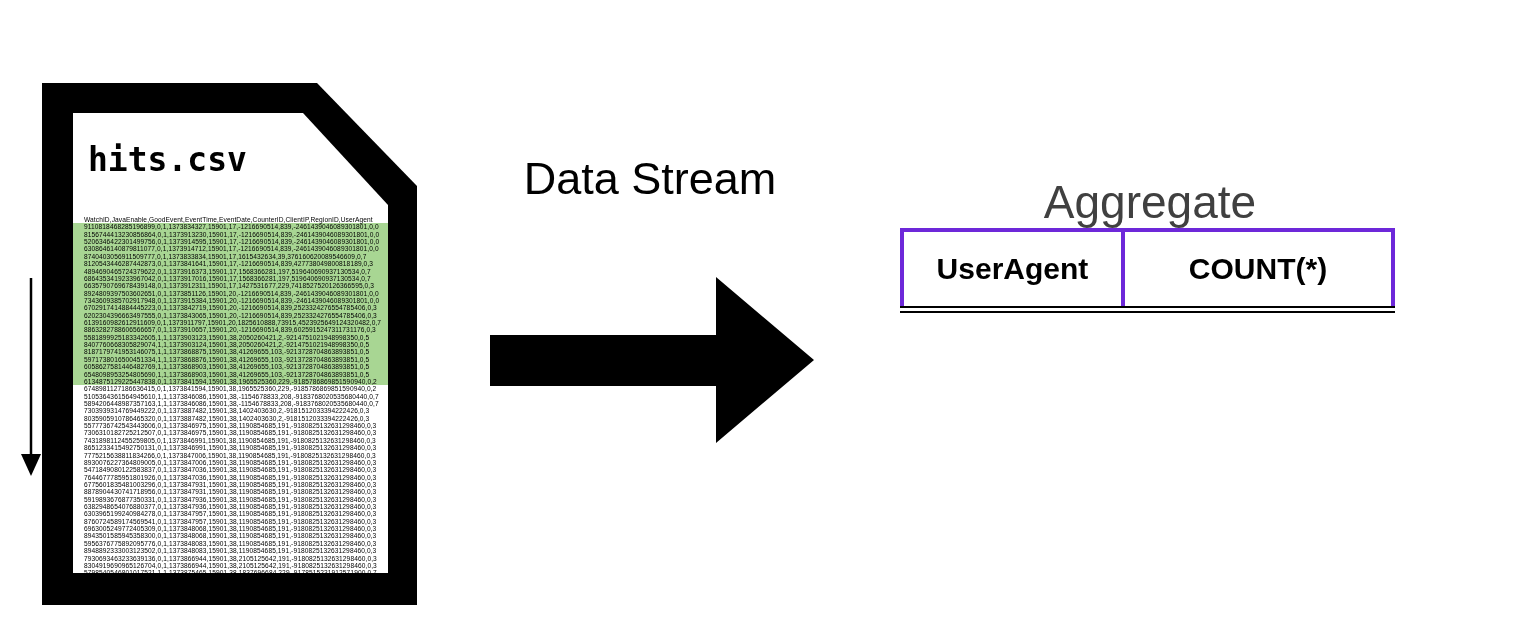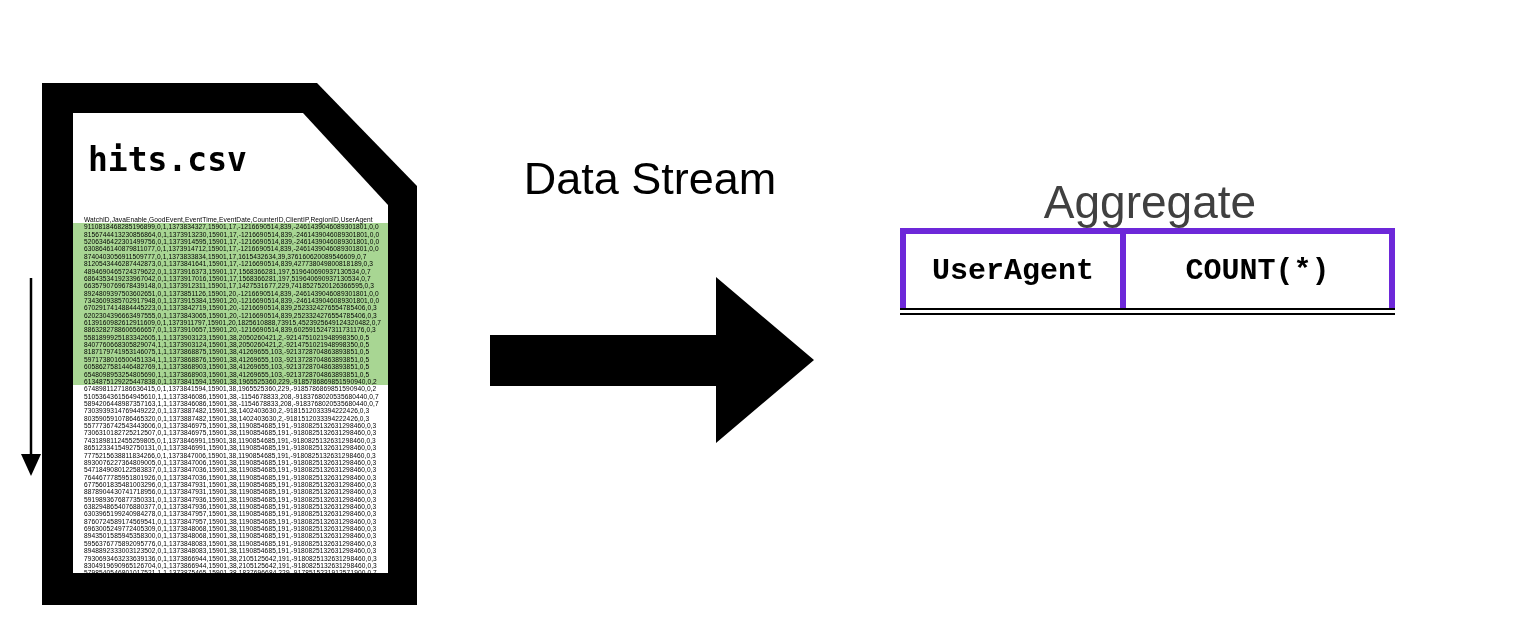--- a/index.html
+++ b/index.html
@@ -48,22 +48,22 @@
   
   .agg-title {
     position:absolute; left:1008px; top:143px; width:284px;
     text-align:center; font-size:46px; line-height:50px; color:#404040;margin-top:34px;
   }
   table.agg-table {
     position:absolute; left:900px; top:228px; width:495px;
     border-collapse:collapse; table-layout:fixed; background:#fff;
   }
   .agg-table th, .agg-table td {
-    border:6px solid #6d28d9; text-align:center; vertical-align:middle;
-    font-size:30px; padding:0;font-family:Liberation Mono, monospace;
+    border:4px solid #6d28d9; text-align:center; vertical-align:middle;
+    font-size:30px; padding:0;
   }
   .agg-table th { height:74px; font-weight:bold; border-bottom:7px double #000; }
   .agg-table td { height:62px; }
   .agg-table td.agent { font-weight:bold; }
   .agg-table col.c1 { width:45%; }
   .agg-table col.c2 { width:55%; }
 </style>
 </head>
 <body>
 

